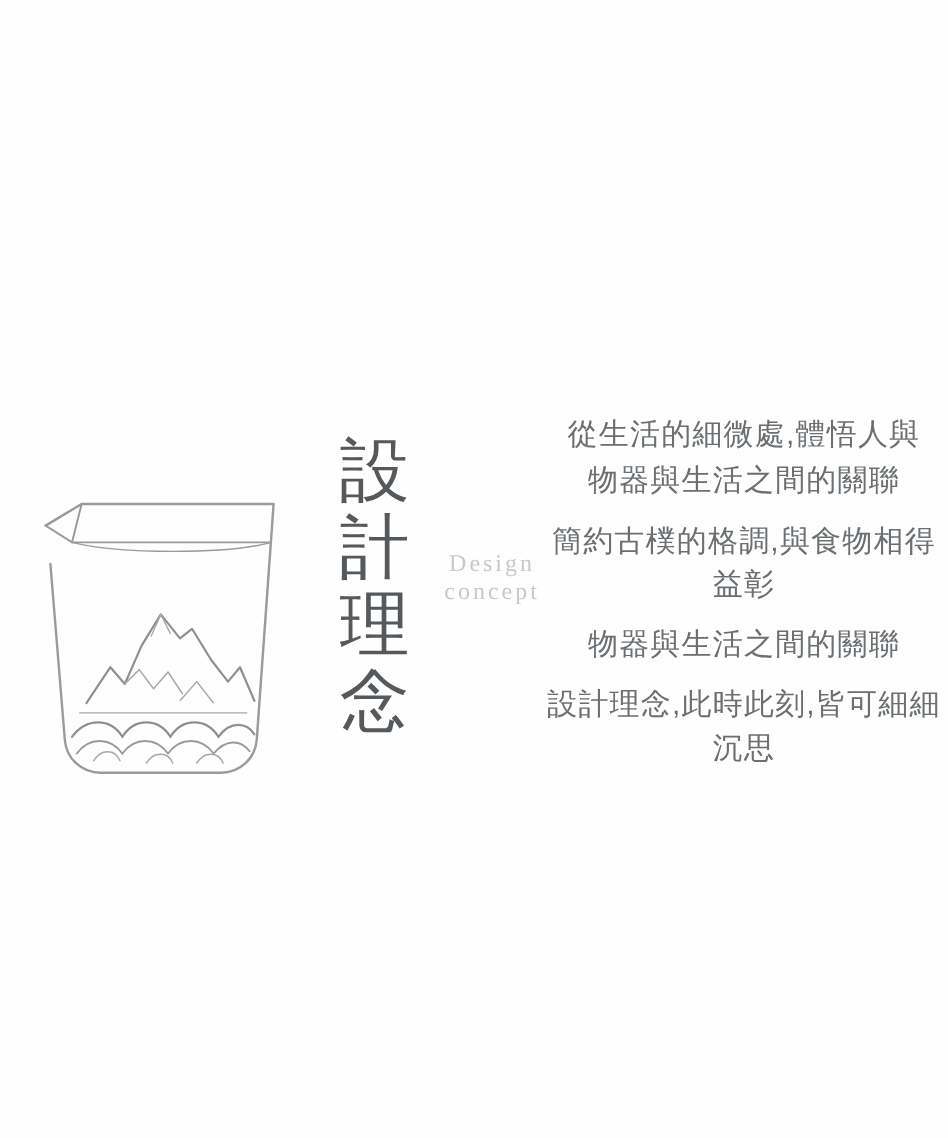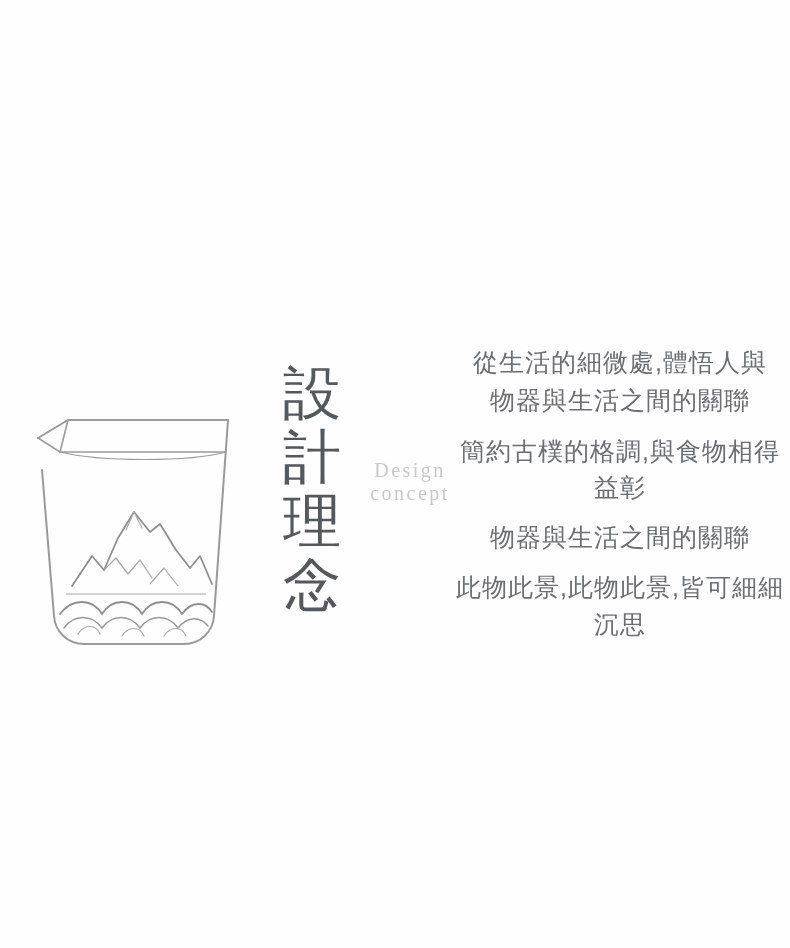--- a/index.html
+++ b/index.html
@@ -128,17 +128,17 @@
     <div class="copy-block">
       <div class="copy-line">簡約古樸的格調,與食物相得益彰</div>
     </div>
 
     <div class="copy-block">
       <div class="copy-line">物器與生活之間的關聯</div>
     </div>
 
 
     <div class="copy-block">
-      <div class="copy-line">此物此景,此物此景,皆可細細沉思</div>
+      <div class="copy-line">設計理念,此時此刻,皆可細細沉思</div>
     </div>
 
   </div>
 </div>
 
 </body></html>

